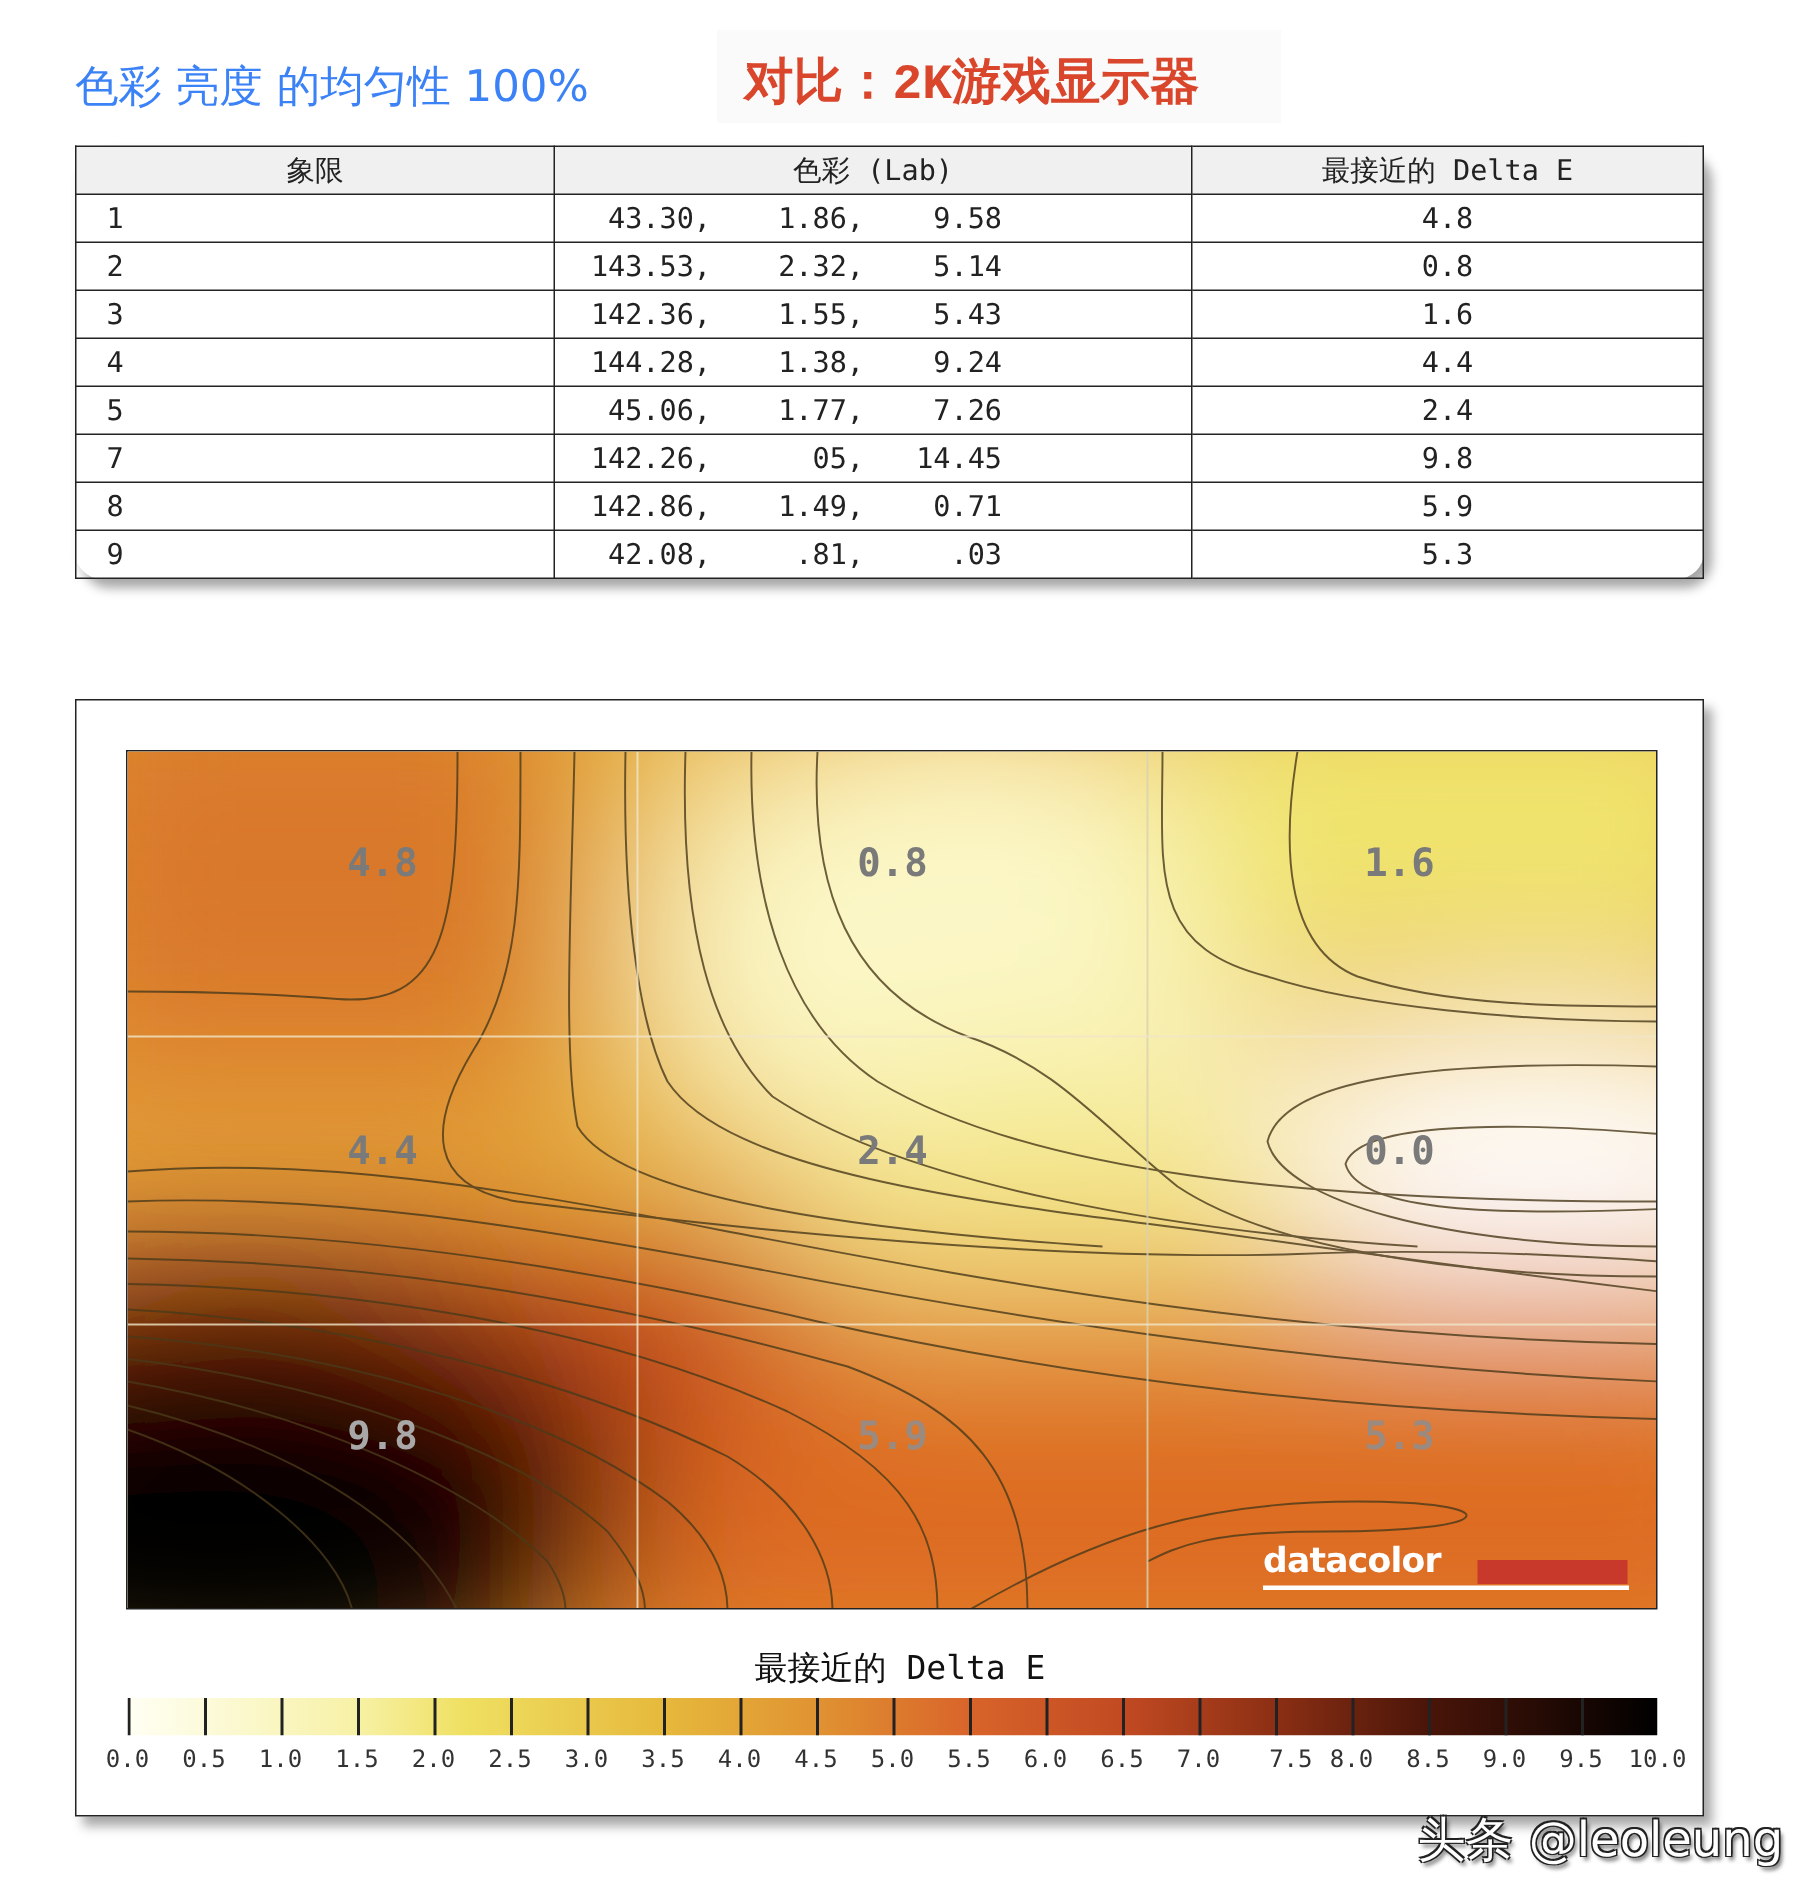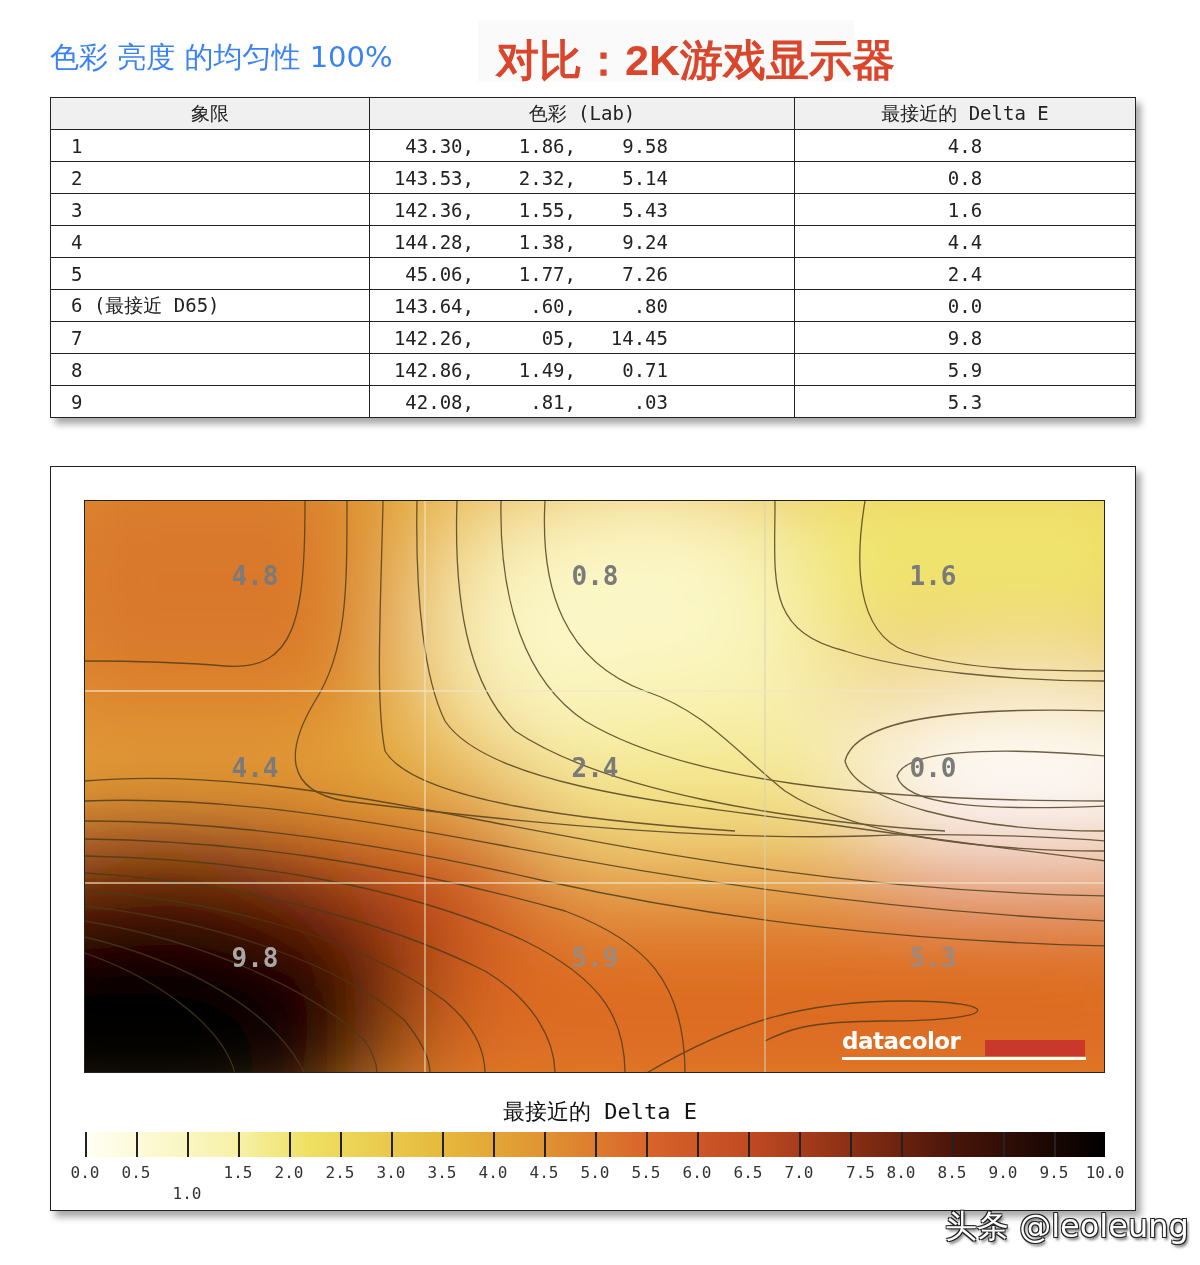--- a/index.html
+++ b/index.html
@@ -1,23 +1,23 @@
 <!DOCTYPE html>
 <html><head>
 <meta charset="utf-8">
 <style>
   html, body { margin:0; padding:0; background:#ffffff; }
   body { width:1200px; height:1265px; position:relative; overflow:hidden; font-family:"DejaVu Sans", sans-serif; }
 
   .page-title { position:absolute; left:50px; top:38px; font-size:29px; color:#3b82f6; letter-spacing:0px; font-family:"DejaVu Sans", sans-serif; }
   .compare-box { position:absolute; left:478px; top:20px; width:376px; height:62px; background:#fafafa; }
-  .compare-title { position:absolute; left:496px; top:32px; font-size:43px; color:#d9462b; font-weight:bold; font-family:Liberation Sans, sans-serif; }
+  .compare-title { position:absolute; left:496px; top:32px; font-size:33px; color:#d9462b; font-weight:bold; font-family:Liberation Mono, monospace; }
 
   
-  .tbl-wrap { position:absolute; left:50px; top:97px; width:1086px; box-shadow: 5px 6px 7px rgba(0,0,0,0.35); }
+  .tbl-wrap { position:absolute; left:50px; top:97px; width:1086px; box-shadow: 5px 6px 7px rgba(0,0,0,0.35); border-radius: 18px; }
   table.lab { border-collapse:collapse; width:1086px; font-family:"DejaVu Serif", serif; font-size:19px; color:#222; }
   table.lab td, table.lab th { border:1.6px solid #222; height:31px; padding:0; }
   table.lab th { background:#f0f0f0; font-weight:normal; font-family:"DejaVu Sans Mono", monospace; font-size:19px; }
   table.lab th.c1 { width:318px; }
   table.lab th.c2 { width:424px; }
   table.lab td.q { padding-left:20px; font-family:"DejaVu Sans Mono", monospace; }
   table.lab td.lab-val { position:relative; font-family:"DejaVu Sans Mono", monospace; }
   table.lab td.lab-val span { position:absolute; top:5px; text-align:right; }
   table.lab td.lab-val .L { right:320px; }
   table.lab td.lab-val .a { right:218px; }
@@ -94,29 +94,20 @@
           <td class="de">4.4</td>
         </tr>
         <tr>
           <td class="q">5</td>
           <td class="lab-val">
             <span class="L">45.06,</span>
             <span class="a">1.77,</span>
             <span class="b">7.26</span>
           </td>
           <td class="de">2.4</td>
-        </tr>
-        <tr>
-          <td class="q">6 (最接近 D65)</td>
-          <td class="lab-val">
-            <span class="L">143.64,</span>
-            <span class="a">.60,</span>
-            <span class="b">.80</span>
-          </td>
-          <td class="de">0.0</td>
         </tr>
         <tr>
           <td class="q">7</td>
           <td class="lab-val">
             <span class="L">142.26,</span>
             <span class="a">05,</span>
             <span class="b">14.45</span>
           </td>
           <td class="de">9.8</td>
         </tr>
@@ -247,21 +238,21 @@
       <line x1="766" x2="766" y1="0" y2="25"></line>
       <line x1="817" x2="817" y1="0" y2="25"></line>
       <line x1="868" x2="868" y1="0" y2="25"></line>
       <line x1="919" x2="919" y1="0" y2="25"></line>
       <line x1="970" x2="970" y1="0" y2="25"></line>
     </g>
 </svg>
 <div class="legend-labels" id="legend-labels">
     <span style="left: 25px;">0.0</span>
     <span style="left: 76px;">0.5</span>
-    <span style="left: 127px; margin-top: 21px;">1.0</span>
+    <span style="left: 127px;">1.0</span>
     <span style="left: 178px;">1.5</span>
     <span style="left: 229px;">2.0</span>
     <span style="left: 280px;">2.5</span>
     <span style="left: 331px;">3.0</span>
     <span style="left: 382px;">3.5</span>
     <span style="left: 433px;">4.0</span>
     <span style="left: 484px;">4.5</span>
     <span style="left: 535px;">5.0</span>
     <span style="left: 586px;">5.5</span>
     <span style="left: 637px;">6.0</span>

